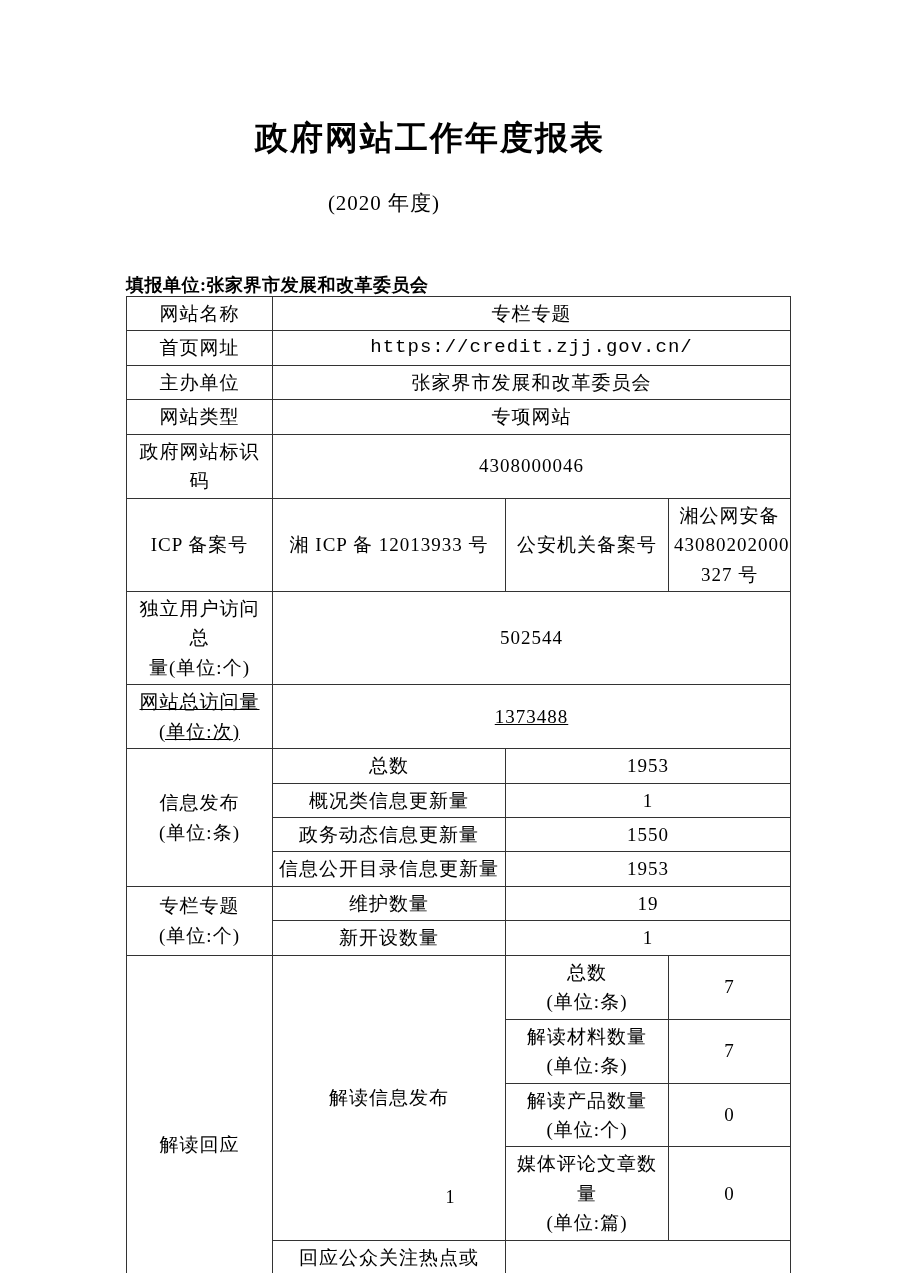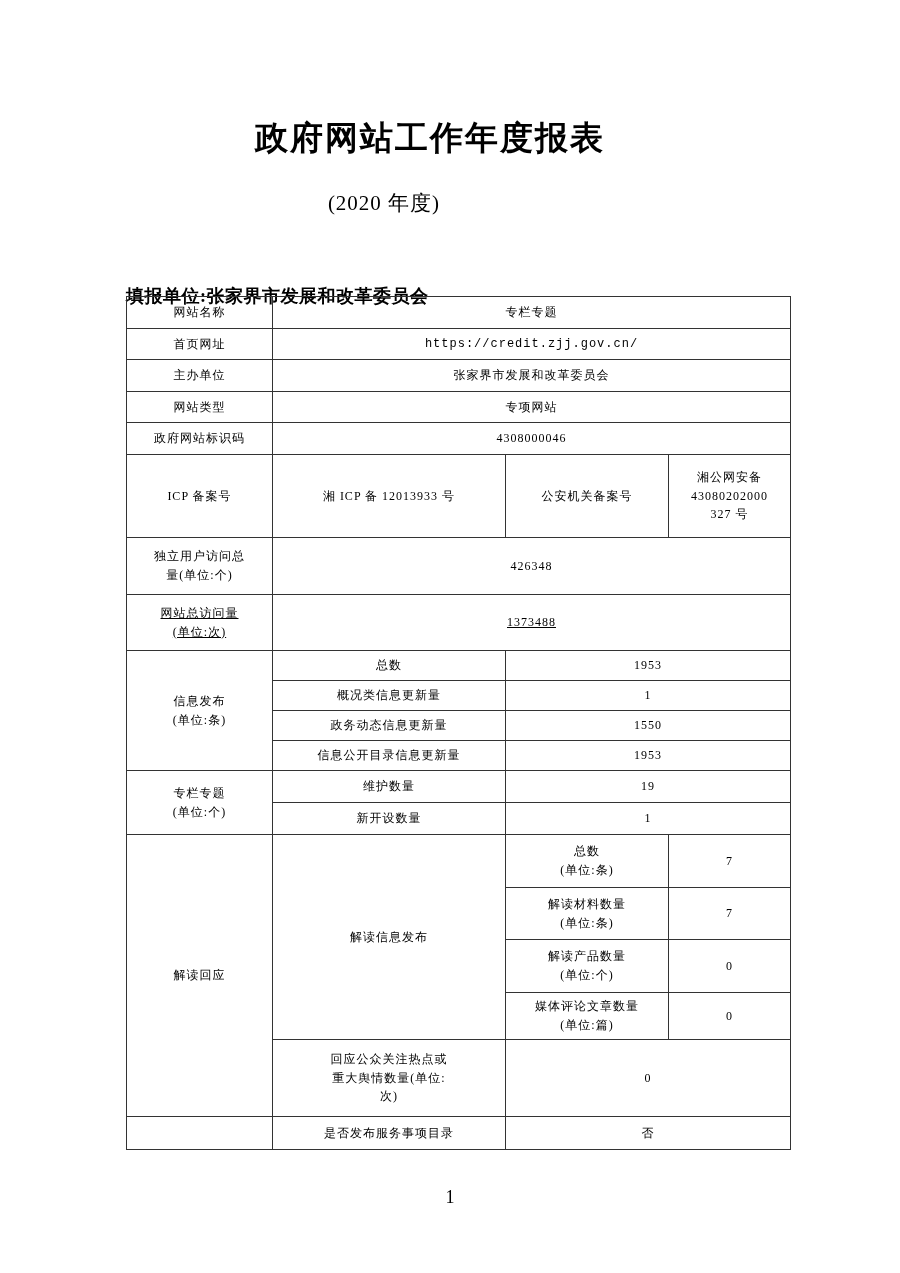--- a/index.html
+++ b/index.html
@@ -15,31 +15,31 @@
     position: absolute; top: 116px; left: 0; width: 860px;
     text-align: center;
     font-family: "DejaVu Sans", "Liberation Sans", sans-serif;
     font-weight: 700; font-size: 33px; letter-spacing: 2px;
   }
   .doc-subtitle {
     position: absolute; top: 189px; left: 0; width: 768px;
     text-align: center; font-size: 21px; letter-spacing: 1px;
   }
   .reporting-unit {
-    position: absolute; top: 284px; left: 126px;
+    position: absolute; top: 273px; left: 126px;
     font-size: 18px; font-weight: 700; letter-spacing: 0.5px;
   }
   table.report {
     position: absolute; top: 296px; left: 126px;
     width: 664px; border-collapse: collapse; table-layout: fixed;
   }
   table.report td {
     border: 1px solid #333;
     text-align: center; vertical-align: middle;
-    font-size: 12px; line-height: 1.55;
+    font-size: 19px; line-height: 1.55;
     letter-spacing: 1px;
     padding: 2px 5px;
     white-space: pre-line;
     overflow: hidden;
   }
   td.mono {
     font-family: "Liberation Mono", "DejaVu Sans Mono", monospace;
     font-size: 16px; letter-spacing: 0;
   }
   tr.h30 { height: 30px; } tr.h31 { height: 31px; } tr.h32 { height: 32px; }
@@ -92,21 +92,21 @@
         <td>ICP 备案号</td>
         <td>湘 ICP 备 12013933 号</td>
         <td>公安机关备案号</td>
         <td>湘公网安备
 43080202000
 327 号</td>
       </tr>
       <tr class="h57">
         <td>独立用户访问总
 量(单位:个)</td>
-        <td colspan="3">426348</td>
+        <td colspan="3">502544</td>
       </tr>
       <tr class="h56">
         <td>网站总访问量
 (单位:次)</td>
         <td colspan="3">1373488</td>
       </tr>
 
       <tr class="h30">
         <td rowspan="4">信息发布
 (单位:条)</td>

